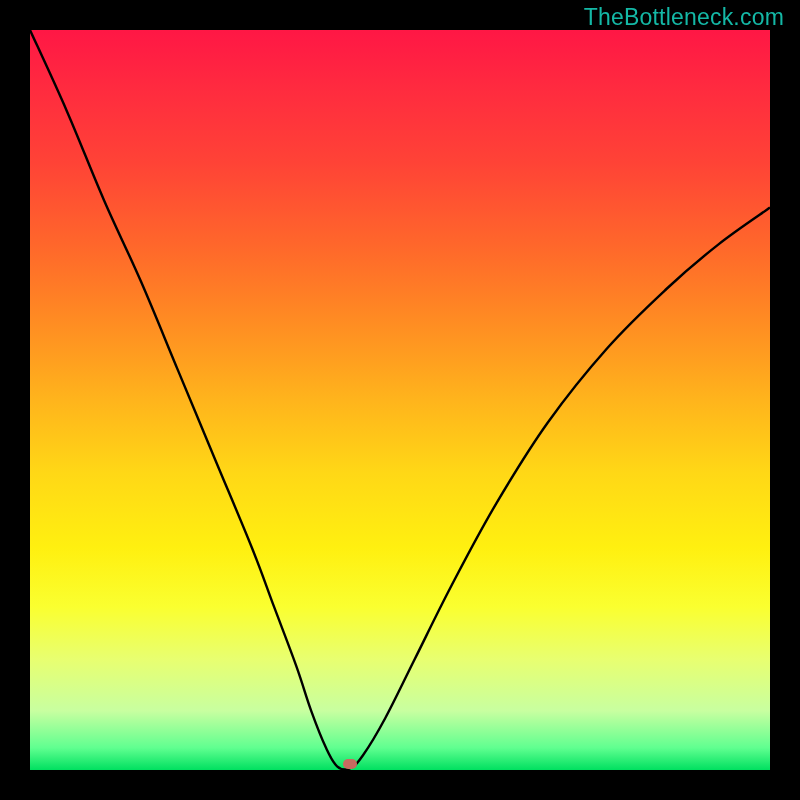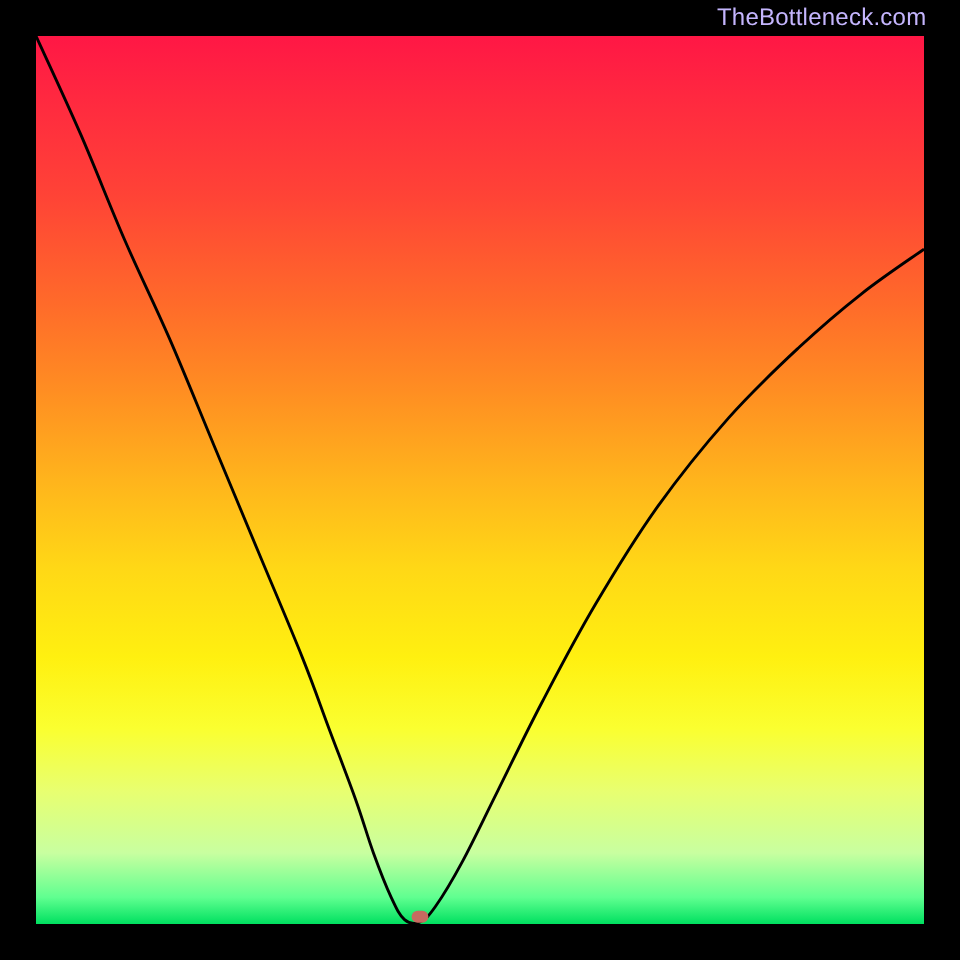--- a/index.html
+++ b/index.html
@@ -7,23 +7,23 @@
     width: 800px;
     height: 800px;
     background: #000;
     position: relative;
     font-family: Arial, Helvetica, sans-serif;
     overflow: hidden;
   }
   .watermark {
     position: absolute;
     top: 4px;
-    right: 28px;
-    color: #c4b5fd;
-    font-size: 20px;
+    right: 16px;
+    color: #14b8a6;
+    font-size: 23px;
     font-weight: 500;
     z-index: 10;
     letter-spacing: 0.2px;
   }
   .plot-area {
     position: absolute;
     left: 30px;
     top: 30px;
     width: 740px;
     height: 740px;

